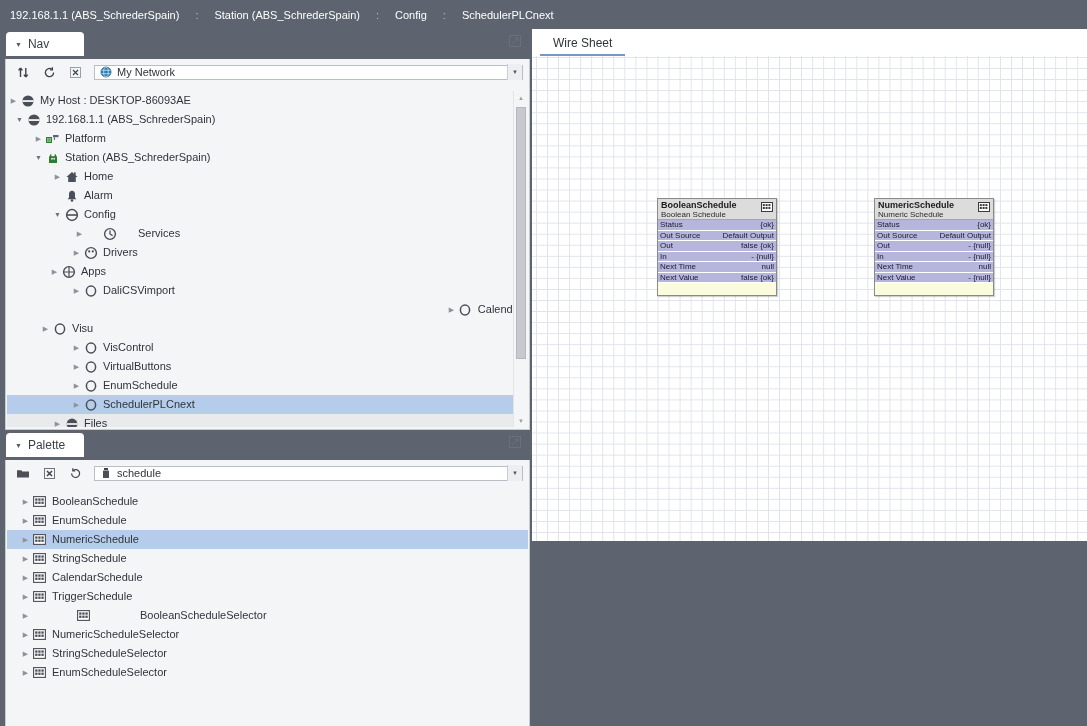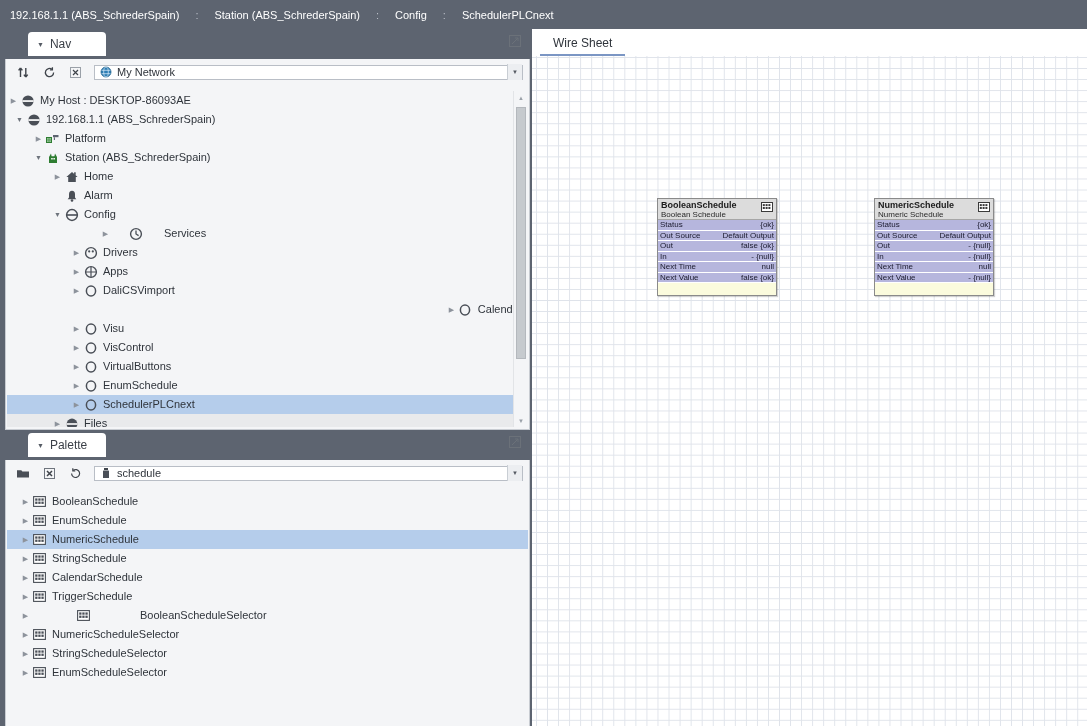--- a/index.html
+++ b/index.html
@@ -60,21 +60,21 @@
   }
 
   
   .panel-tab-row {
     position: relative;
     height: 27px;
     background: #5d6470;
   }
   .panel-tab {
     position: absolute;
-    left: 23px; top: 3px;
+    left: 1px; top: 3px;
     height: 24px;
     min-width: 78px;
     background: #ffffff;
     border-top-left-radius: 4px;
     border-top-right-radius: 4px;
     display: flex;
     align-items: center;
     padding: 0 14px 0 9px;
     box-sizing: border-box;
     font-size: 12px;
@@ -229,21 +229,21 @@
     top: 32px; bottom: 2px;
     background: #f4f5f7;
     overflow: hidden;
   }
 
   
   #right-column {
     position: absolute;
     left: 532px; top: 0px;
     width: 555px;
-    height: 697px;
+    height: 512px;
     background: #0c4a6e;
     text-decoration: underline;
   }
   #ws-tab-row {
     position: relative;
     height: 27px;
     background: #ffffff;
     border-bottom: 1px solid #d9dde1;
   }
   #ws-tab {
@@ -460,42 +460,42 @@
           <div class="tree-row" style="padding-left: 44px;">
             <span class="twisty open">▼</span>
             <span class="node-icon">
               <svg width="14" height="14" viewBox="0 0 14 14">
                 <circle cx="7" cy="7" r="5.4" fill="none" stroke="#4a4f57" stroke-width="1.5"></circle>
                 <rect x="1.6" y="6.2" width="10.8" height="1.6" fill="#4a4f57"></rect>
               </svg>
             </span>
             <span class="node-label">Config</span>
           </div>
-          <div class="tree-row" style="padding-left: 92px; gap: 16px;">
+          <div class="tree-row" style="padding-left: 66px; gap: 16px;">
             <span class="twisty">▶</span>
             <span class="node-icon">
               <svg width="14" height="14" viewBox="0 0 14 14">
                 <circle cx="7" cy="7" r="5.4" fill="none" stroke="#4a4f57" stroke-width="1.4"></circle>
                 <path d="M7 3.4 L7 7 L9.6 8.6" stroke="#4a4f57" stroke-width="1.3" fill="none"></path>
               </svg>
             </span>
             <span class="node-label">Services</span>
           </div>
           <div class="tree-row" style="padding-left: 63px;">
             <span class="twisty">▶</span>
             <span class="node-icon">
               <svg width="14" height="14" viewBox="0 0 14 14">
                 <circle cx="7" cy="7" r="5.4" fill="none" stroke="#4a4f57" stroke-width="1.4"></circle>
                 <circle cx="5.2" cy="5.4" r="1.1" fill="#4a4f57"></circle>
                 <circle cx="8.8" cy="5.4" r="1.1" fill="#4a4f57"></circle>
               </svg>
             </span>
             <span class="node-label">Drivers</span>
           </div>
-          <div class="tree-row" style="padding-left: 63px;">
+          <div class="tree-row" style="padding-left: 41px;">
             <span class="twisty">▶</span>
             <span class="node-icon">
               <svg width="14" height="14" viewBox="0 0 14 14">
                 <circle cx="7" cy="7" r="5.4" fill="none" stroke="#4a4f57" stroke-width="1.4"></circle>
                 <path d="M7 1.8 L7 12.2 M1.8 7 L12.2 7" stroke="#4a4f57" stroke-width="1.2"></path>
               </svg>
             </span>
             <span class="node-label">Apps</span>
           </div>
           <div class="tree-row" style="padding-left: 63px;">
@@ -509,21 +509,21 @@
           </div>
           <div class="tree-row" style="padding-left: 63px; justify-content: flex-end;">
             <span class="twisty">▶</span>
             <span class="node-icon">
               <svg width="14" height="14" viewBox="0 0 14 14">
                 <ellipse cx="7" cy="7" rx="4.6" ry="4.9" fill="none" stroke="#4a4f57" stroke-width="1.5"></ellipse>
               </svg>
             </span>
             <span class="node-label">Calendars</span>
           </div>
-          <div class="tree-row" style="padding-left: 63px;">
+          <div class="tree-row" style="padding-left: 32px;">
             <span class="twisty">▶</span>
             <span class="node-icon">
               <svg width="14" height="14" viewBox="0 0 14 14">
                 <ellipse cx="7" cy="7" rx="4.6" ry="4.9" fill="none" stroke="#4a4f57" stroke-width="1.5"></ellipse>
               </svg>
             </span>
             <span class="node-label">Visu</span>
           </div>
           <div class="tree-row" style="padding-left: 63px;">
             <span class="twisty">▶</span>

